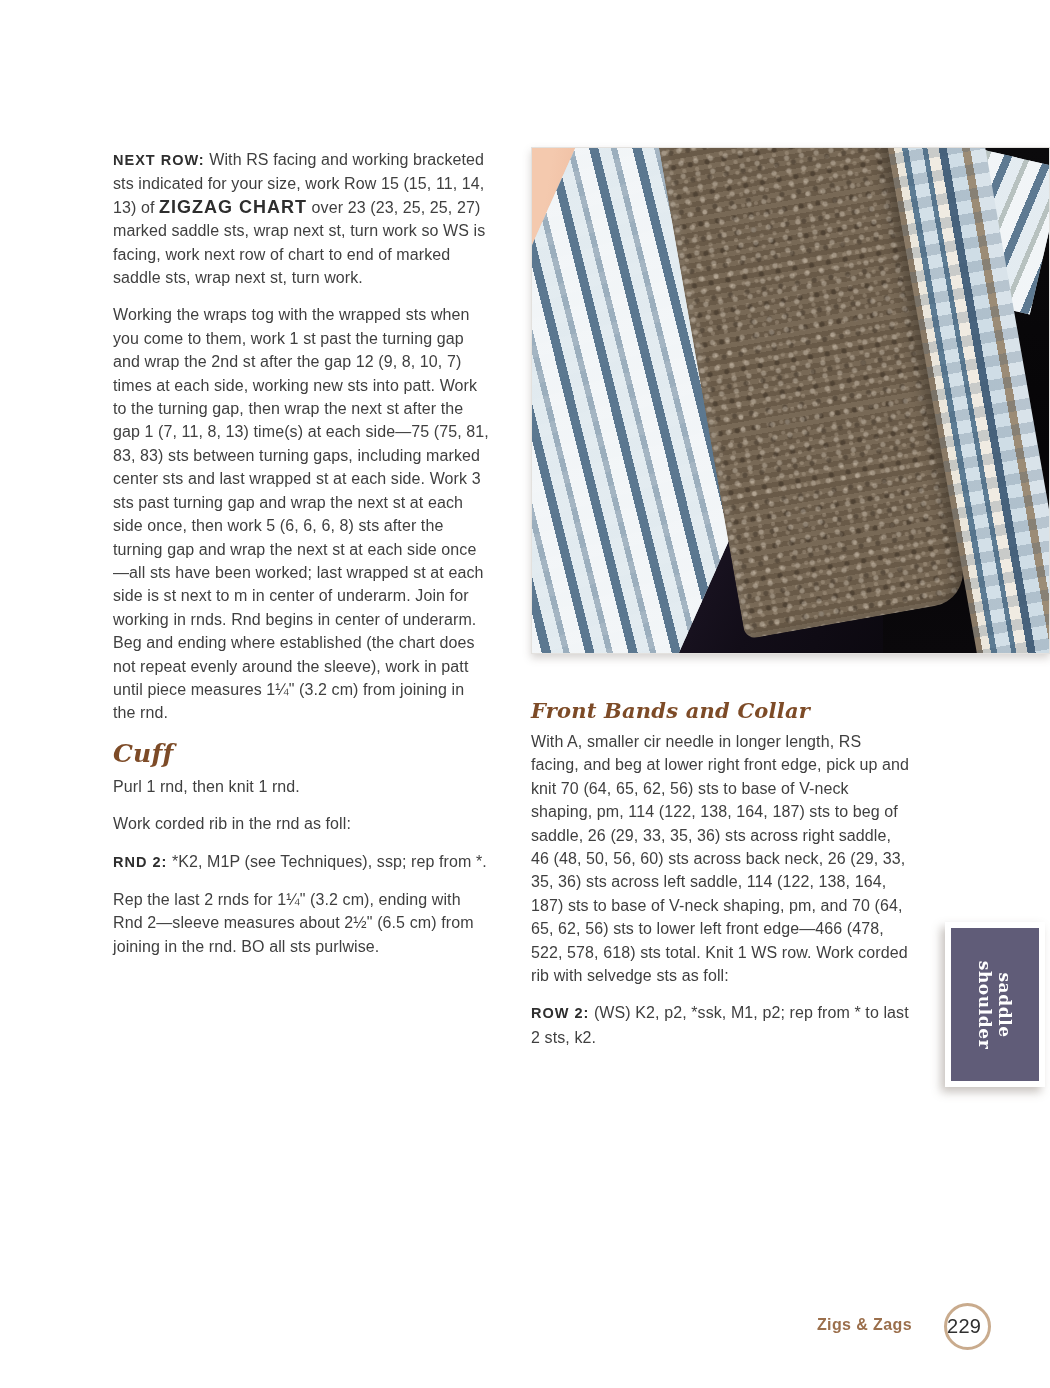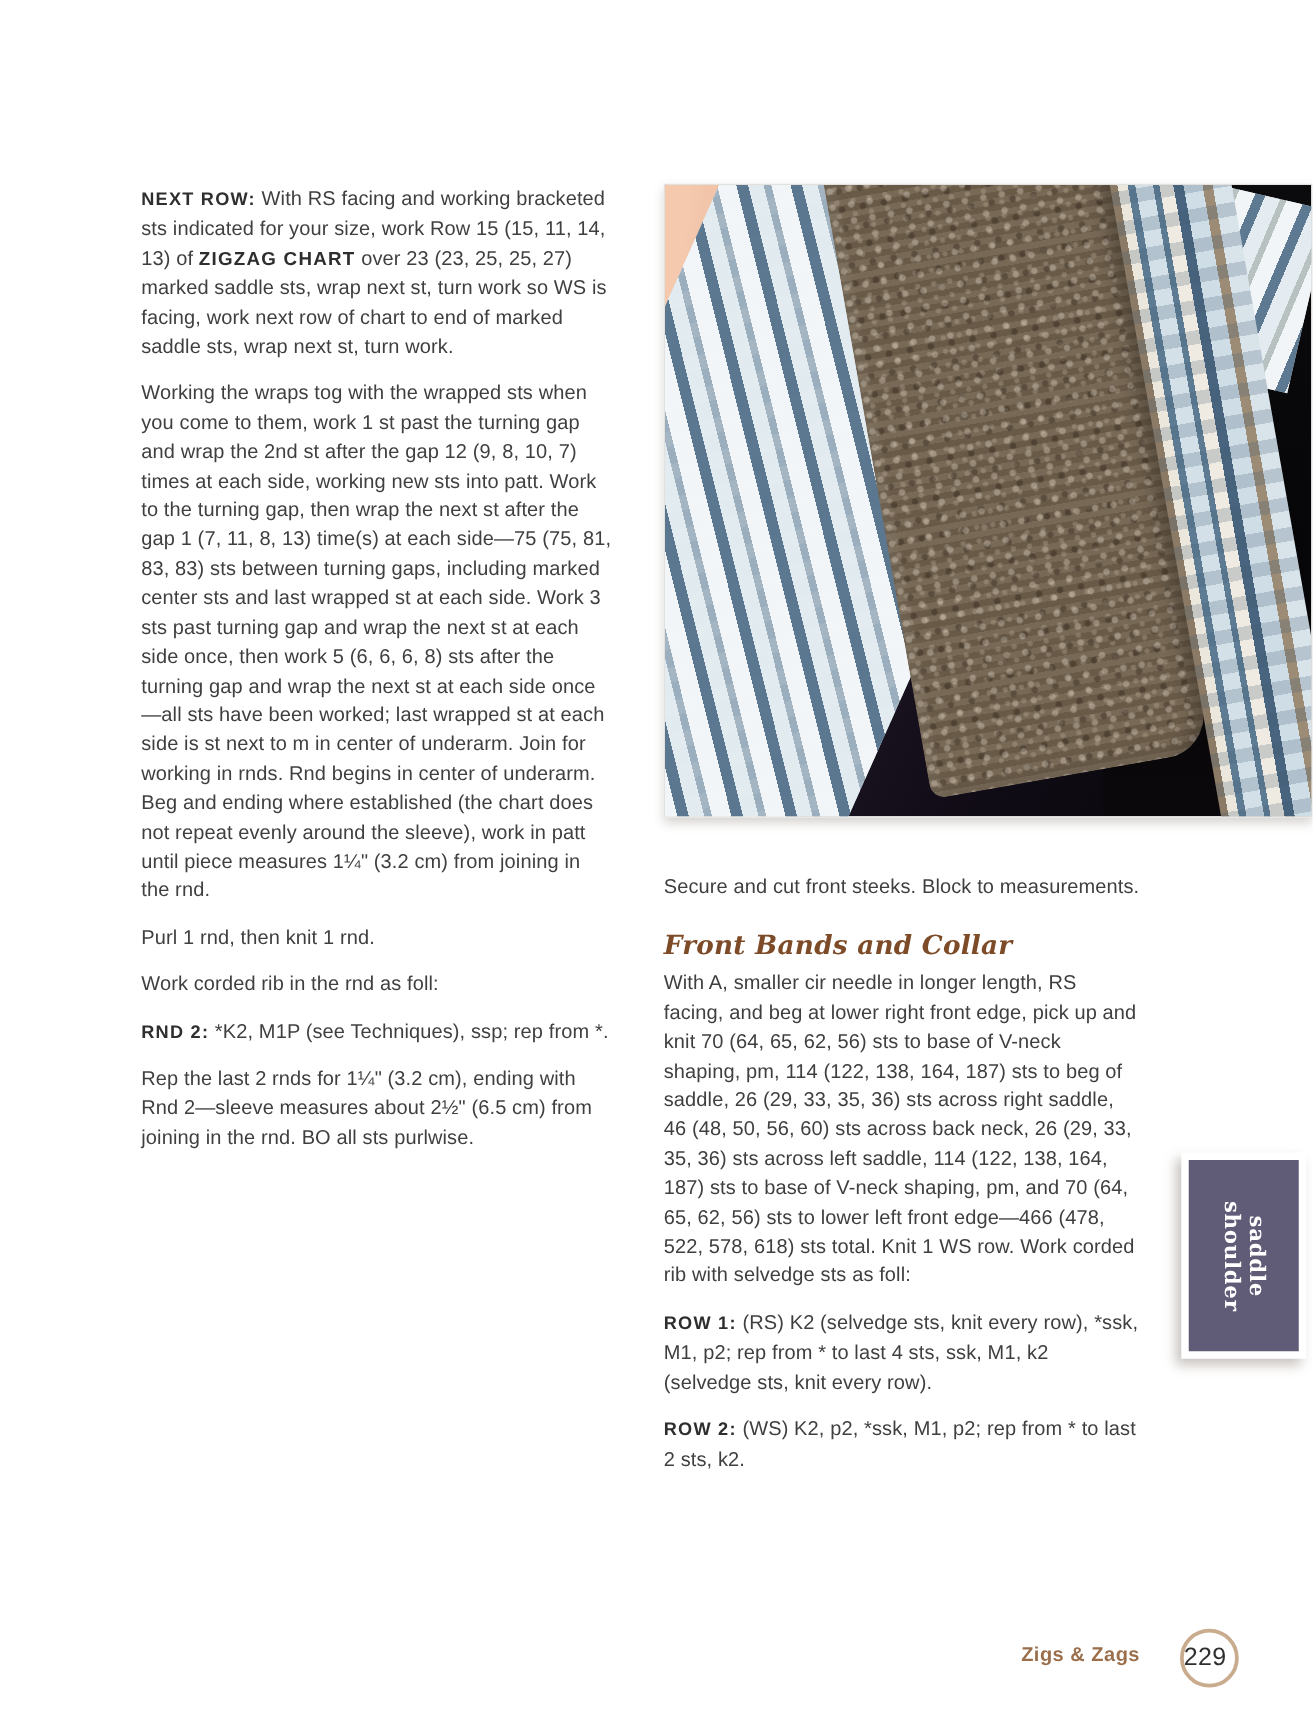--- a/index.html
+++ b/index.html
@@ -15,21 +15,21 @@
   body{
     width:1050px;height:1388px;position:relative;overflow:hidden;
     font-family:"Liberation Sans",sans-serif;color:var(--text-dark);
   }
   .col{position:absolute;}
   .col-left{left:113px;top:148px;width:378px;}
   .col-right{left:531px;top:147px;width:382px;}
   p.body{font-size:16px;line-height:23.4px;margin:0 0 14px 0;letter-spacing:0.1px;}
   p.body:last-child{margin-bottom:0;}
   .lbl{font-weight:bold;color:#2e2e2e;letter-spacing:1px;font-size:14.5px;}
-  .chart-name{font-weight:bold;color:#2e2e2e;letter-spacing:1px;font-size:15px;}
+  .chart-name{font-weight:bold;color:#2e2e2e;letter-spacing:1px;font-size:18px;}
   h2.section{
     font-family:"DejaVu Serif",serif;font-weight:600;font-size:29px;
     color:var(--heading-brown);margin:0 0 6px 0;letter-spacing:0.2px;
   }
   h3.sub{
     font-family:"DejaVu Serif",serif;font-style:italic;font-weight:600;font-size:21px;
     color:var(--cuff-brown);margin:22px 0 7px 0;letter-spacing:0.2px;
   }
   h3.cuff{font-size:25px;margin-top:6px;}
   
@@ -100,46 +100,43 @@
 </style>
 </head>
 <body>
 
 <section class="col col-left">
   <p class="body">
     <span class="lbl">NEXT ROW:</span><span> With RS facing and working bracketed sts indicated for your size, work Row 15 (15, 11, 14, 13) of </span><span class="chart-name">ZIGZAG CHART</span><span> over 23 (23, 25, 25, 27) marked saddle sts, wrap next st, turn work so WS is facing, work next row of chart to end of marked saddle sts, wrap next st, turn work.</span>
   </p>
   <p class="body">Working the wraps tog with the wrapped sts when you come to them, work 1 st past the turning gap and wrap the 2nd st after the gap 12 (9, 8, 10, 7) times at each side, working new sts into patt. Work to the turning gap, then wrap the next st after the gap 1 (7, 11, 8, 13) time(s) at each side—75 (75, 81, 83, 83) sts between turning gaps, including marked center sts and last wrapped st at each side. Work 3 sts past turning gap and wrap the next st at each side once, then work 5 (6, 6, 6, 8) sts after the turning gap and wrap the next st at each side once—all sts have been worked; last wrapped st at each side is st next to m in center of underarm. Join for working in rnds. Rnd begins in center of underarm. Beg and ending where established (the chart does not repeat evenly around the sleeve), work in patt until piece measures 1¼" (3.2 cm) from joining in the rnd.</p>
 
+  <h3 class="sub cuff">Cuff</h3>
   <p class="body">Purl 1 rnd, then knit 1 rnd.</p>
   <p class="body">Work corded rib in the rnd as foll:</p>
   <p class="body">
     <span class="lbl">RND 2:</span><span> *K2, M1P (see Techniques), ssp; rep from *.</span>
   </p>
   <p class="body">Rep the last 2 rnds for 1¼" (3.2 cm), ending with Rnd 2—sleeve measures about 2½" (6.5 cm) from joining in the rnd. BO all sts purlwise.</p>
 </section>
 
 <section class="col col-right">
   <figure class="photo">
     <div class="ph ph-black"></div>
     <div class="ph ph-pants"></div>
     <div class="ph ph-arm"></div>
     <div class="ph ph-pattern"></div>
     <div class="ph ph-top-pattern"></div>
     <div class="ph ph-sleeve"></div>
     <div class="ph ph-band"></div>
   </figure>
 
-  <p class="body">Secure and cut front steeks. Block to measurements.</p>
 
   <h3 class="sub">Front Bands and Collar</h3>
   <p class="body">With A, smaller cir needle in longer length, RS facing, and beg at lower right front edge, pick up and knit 70 (64, 65, 62, 56) sts to base of V-neck shaping, pm, 114 (122, 138, 164, 187) sts to beg of saddle, 26 (29, 33, 35, 36) sts across right saddle, 46 (48, 50, 56, 60) sts across back neck, 26 (29, 33, 35, 36) sts across left saddle, 114 (122, 138, 164, 187) sts to base of V-neck shaping, pm, and 70 (64, 65, 62, 56) sts to lower left front edge—466 (478, 522, 578, 618) sts total. Knit 1 WS row. Work corded rib with selvedge sts as foll:</p>
-  <p class="body">
-    <span class="lbl">ROW 1:</span><span> (RS) K2 (selvedge sts, knit every row), *ssk, M1, p2; rep from * to last 4 sts, ssk, M1, k2 (selvedge sts, knit every row).</span>
-  </p>
   <p class="body">
     <span class="lbl">ROW 2:</span><span> (WS) K2, p2, *ssk, M1, p2; rep from * to last 2 sts, k2.</span>
   </p>
 </section>
 
 <aside class="tab">
   <div class="tab-inner">
     <div class="tab-text">
       <span>saddle</span>
       <span>shoulder</span>

